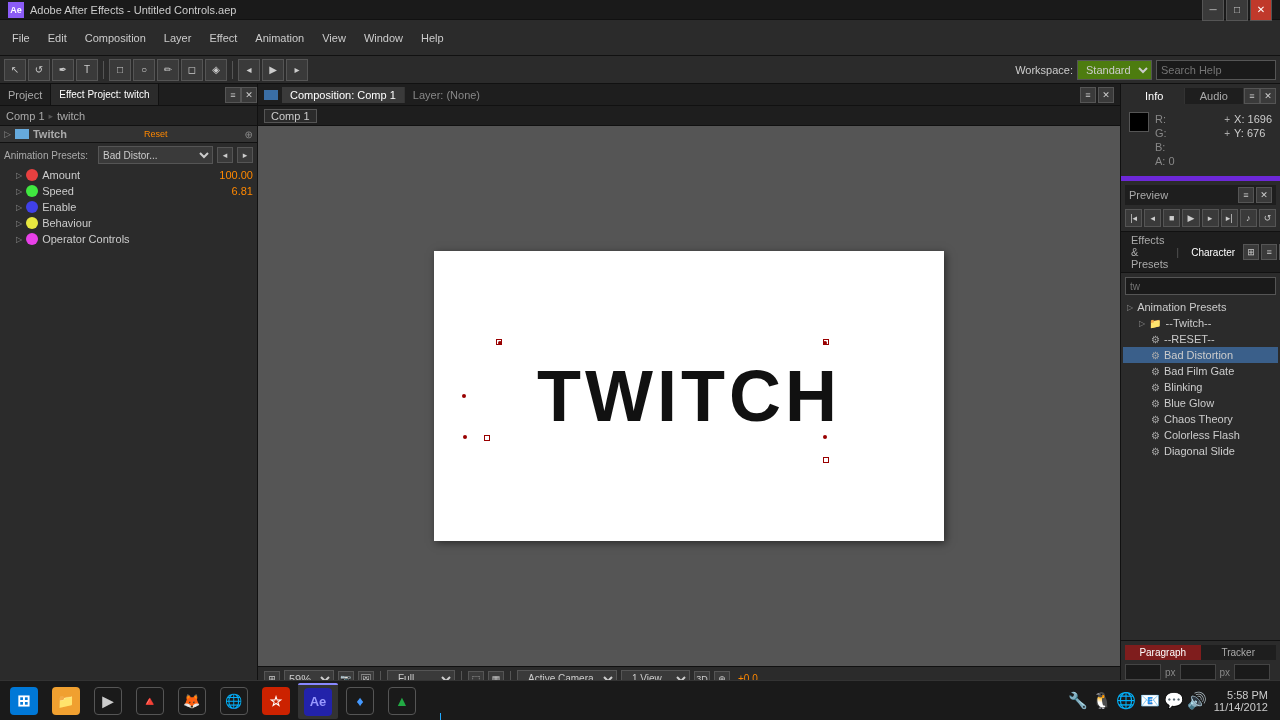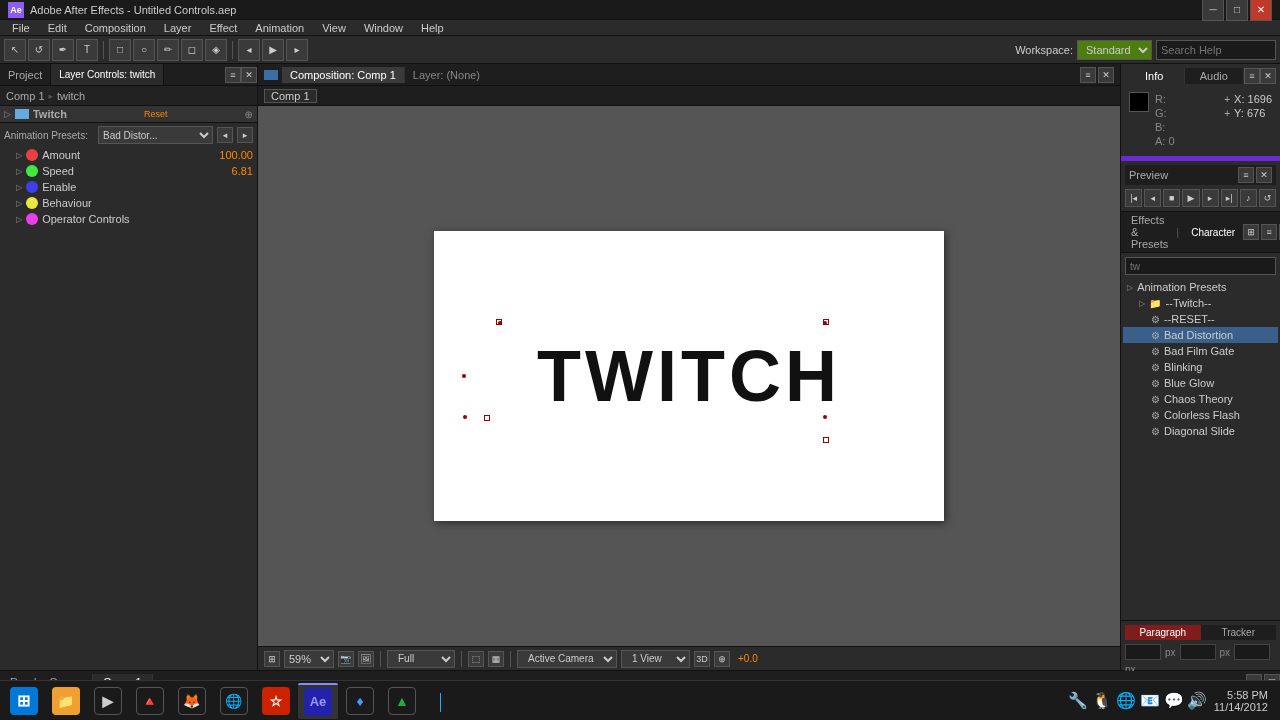--- a/index.html
+++ b/index.html
@@ -33,21 +33,21 @@
       display: flex;
       align-items: center;
       justify-content: center;
       color: white;
       font-weight: bold;
     }
 
     
     #menu-bar {
       background: #2b2b2b;
-      height: 16px;
+      height: 36px;
       display: flex;
       align-items: center;
       padding: 0 4px;
       border-bottom: 1px solid #111;
       gap: 2px;
     }
     .menu-item {
       padding: 2px 8px;
       font-size: 11px;
       color: #cccccc;
@@ -701,21 +701,21 @@
     <input class="search-box" id="help-search" style="background: rgb(26, 26, 26); border: 1px solid rgb(85, 85, 85); color: rgb(204, 204, 204); font-size: 11px; padding: 2px 4px; height: 20px; width: 120px;" placeholder="Search Help">
   </div>
 </div>
 
 <div id="main">
 
   <div id="left-panel">
 
     <div class="panel-header">
       <div class="panel-tab">Project</div>
-      <div class="panel-tab active" style="font-size:10px;">Layer Controls: twitch</div>
+      <div class="panel-tab active" style="font-size:10px;">Effect Project: twitch</div>
       <div class="small-btn" style="margin-left:auto;">≡</div>
       <div class="small-btn">✕</div>
     </div>
 
     <div style="background:#222;height:20px;display:flex;align-items:center;padding:0 6px;border-bottom:1px solid #111;gap:4px;">
       <span style="font-size:11px;color:#aaa;">Comp 1</span>
       <span style="color:#555;font-size:9px;">▸</span>
       <span style="font-size:11px;color:#aaa;">twitch</span>
     </div>
 

